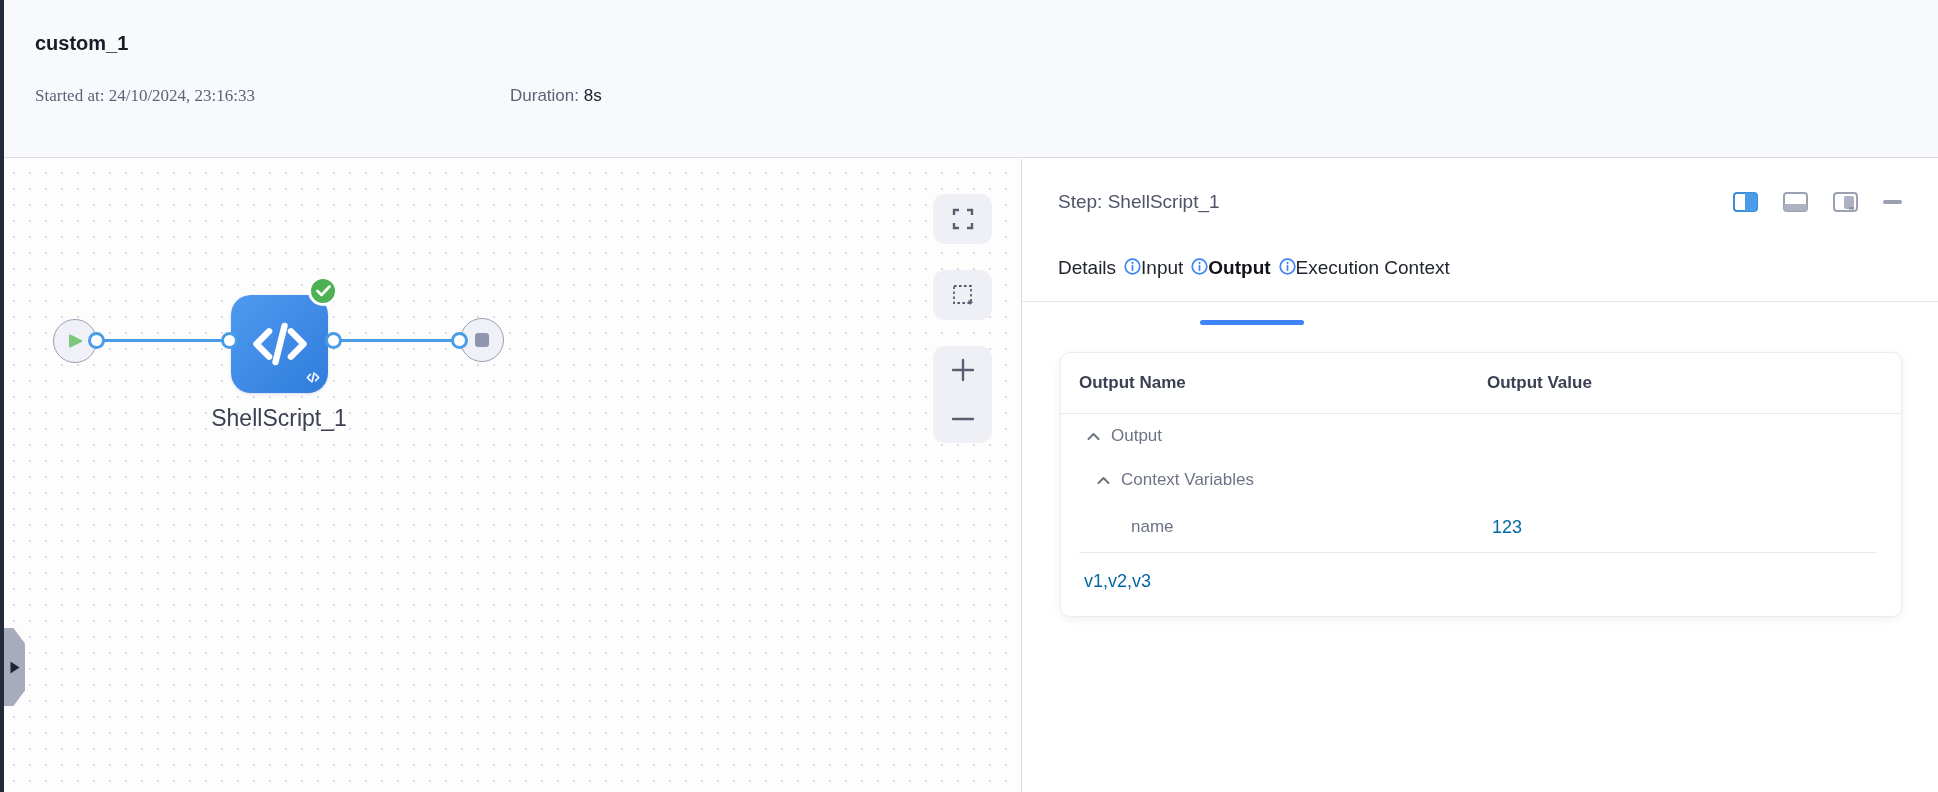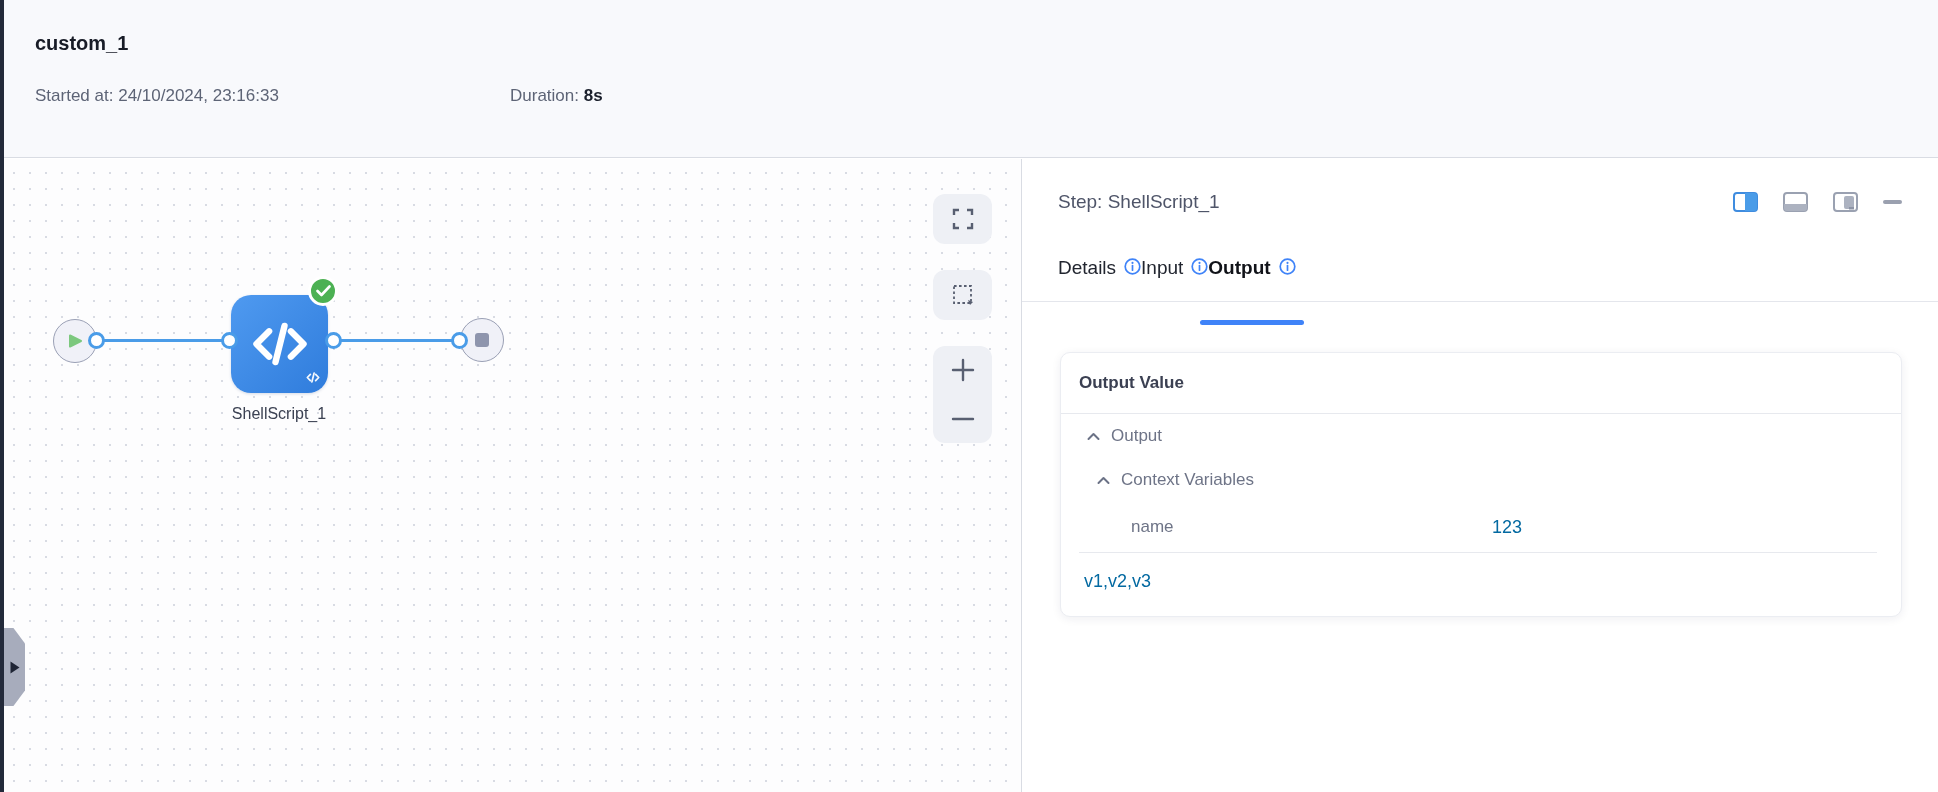--- a/index.html
+++ b/index.html
@@ -11,23 +11,23 @@
   .expander { position:absolute; left:4px; top:628px; width:21px; height:78px; background:#a7acbc; z-index:60;
               clip-path:polygon(0 0, 45% 0, 100% 20%, 100% 80%, 45% 100%, 0 100%);
               display:flex; align-items:center; justify-content:center; cursor:pointer; }
   .expander svg { margin-left:1px; }
 
   
   .top-header { position:absolute; left:0; top:0; width:1938px; height:158px;
                 background:#f8f9fc; border-bottom:1px solid #d9dce3; z-index:10;padding-left:20px; }
   .run-title { position:absolute; left:35px; top:32px; font-size:20px; font-weight:700; color:#181c27; }
   .run-meta  { position:absolute; left:35px; top:86px; font-size:17px; color:#5d6476; }
-  .meta-started { position:absolute; left:0; top:0; white-space:nowrap; }
+  .meta-started { position:absolute; left:0; top:0; white-space:nowrap;font-family:Liberation Serif, serif; }
   .meta-duration { position:absolute; left:475px; top:0; white-space:nowrap; }
-  .meta-duration b { color:#1a1f2b; font-weight:700; }
+  .meta-duration b { color:#1a1f2b; font-weight:400; }
 
   
   .canvas { position:absolute; left:0; top:159px; width:1021px; height:633px;
             background-color:#fdfdfe;
             background-image:radial-gradient(#d8dbe3 1.3px, transparent 1.3px);
             background-size:16px 16px; background-position:6px 6px; }
 
   .edge { position:absolute; height:3px; background:#4a9ce8; border-radius:2px; }
   .port { position:absolute; width:17px; height:17px; border-radius:50%;
           background:#fff; border:3.5px solid #4a9ce8; z-index:5; }
@@ -37,21 +37,21 @@
   .stop-square { width:14px; height:14px; border-radius:3px; background:#8e95ad; }
 
   .shell-node { position:absolute; left:231px; top:136px; width:97px; height:98px; border-radius:20px;
           background:linear-gradient(135deg,#4f9af0 0%,#2f7cdc 100%);
           display:flex; align-items:center; justify-content:center; cursor:pointer;
           box-shadow:0 1px 3px rgba(30,60,120,.18); }
   .shell-node .mini-code { position:absolute; right:8px; bottom:6px; opacity:.95; }
   .check-badge { position:absolute; left:308px; top:117px; width:30px; height:30px; border-radius:50%;
           background:#4cb153; border:3px solid #fff; display:flex; align-items:center; justify-content:center; z-index:6; }
   .node-label { position:absolute; left:279px; top:246px; transform:translateX(-50%);
-          font-size:16px; color:#3b4152; white-space:nowrap; }
+          font-size:23px; color:#3b4152; white-space:nowrap; }
 
   .canvas-btn { position:absolute; left:933px; width:59px; background:#eef0f5; border-radius:12px;
           display:flex; flex-direction:column; align-items:center; justify-content:center; cursor:pointer; }
   .cb-fit    { top:35px;  height:50px; }
   .cb-select { top:111px; height:50px; }
   .cb-zoom   { top:187px; height:97px; justify-content:space-around; }
   .zoom-glyph { width:100%; height:48px; display:flex; align-items:center; justify-content:center; cursor:pointer; }
 
   
   .panel-divider { position:absolute; left:1021px; top:159px; width:1px; height:633px; background:#d9dce3; }
@@ -243,24 +243,28 @@
     <div class="tab active">
       <span>Output</span>
       <span class="info">
         <svg width="17" height="17" viewBox="0 0 17 17">
             <circle cx="8.5" cy="8.5" r="7.3" fill="none" stroke="#3f83f8" stroke-width="1.7"></circle>
             <line x1="8.5" y1="7.6" x2="8.5" y2="12.2" stroke="#3f83f8" stroke-width="1.7" stroke-linecap="round"></line>
             <circle cx="8.5" cy="4.9" r="1.05" fill="#3f83f8"></circle>
           </svg>
       </span>
     </div>
+    <div class="tab">
+      <span>Execution Context</span>
+    </div>
   </div>
 
   <div class="card">
     <div class="t-grid t-head">
+      <div>Output Name</div>
       <div>Output Value</div>
     </div>
     <div class="t-sep"></div>
 
     <div class="t-grid row group-0">
       <div class="name-cell">
         <span class="chev">
           <svg width="13" height="9" viewBox="0 0 13 9">
               <path d="M1.5 7 L6.5 2 L11.5 7" fill="none" stroke="#6b7286" stroke-width="2" stroke-linecap="round" stroke-linejoin="round"></path>
             </svg>

